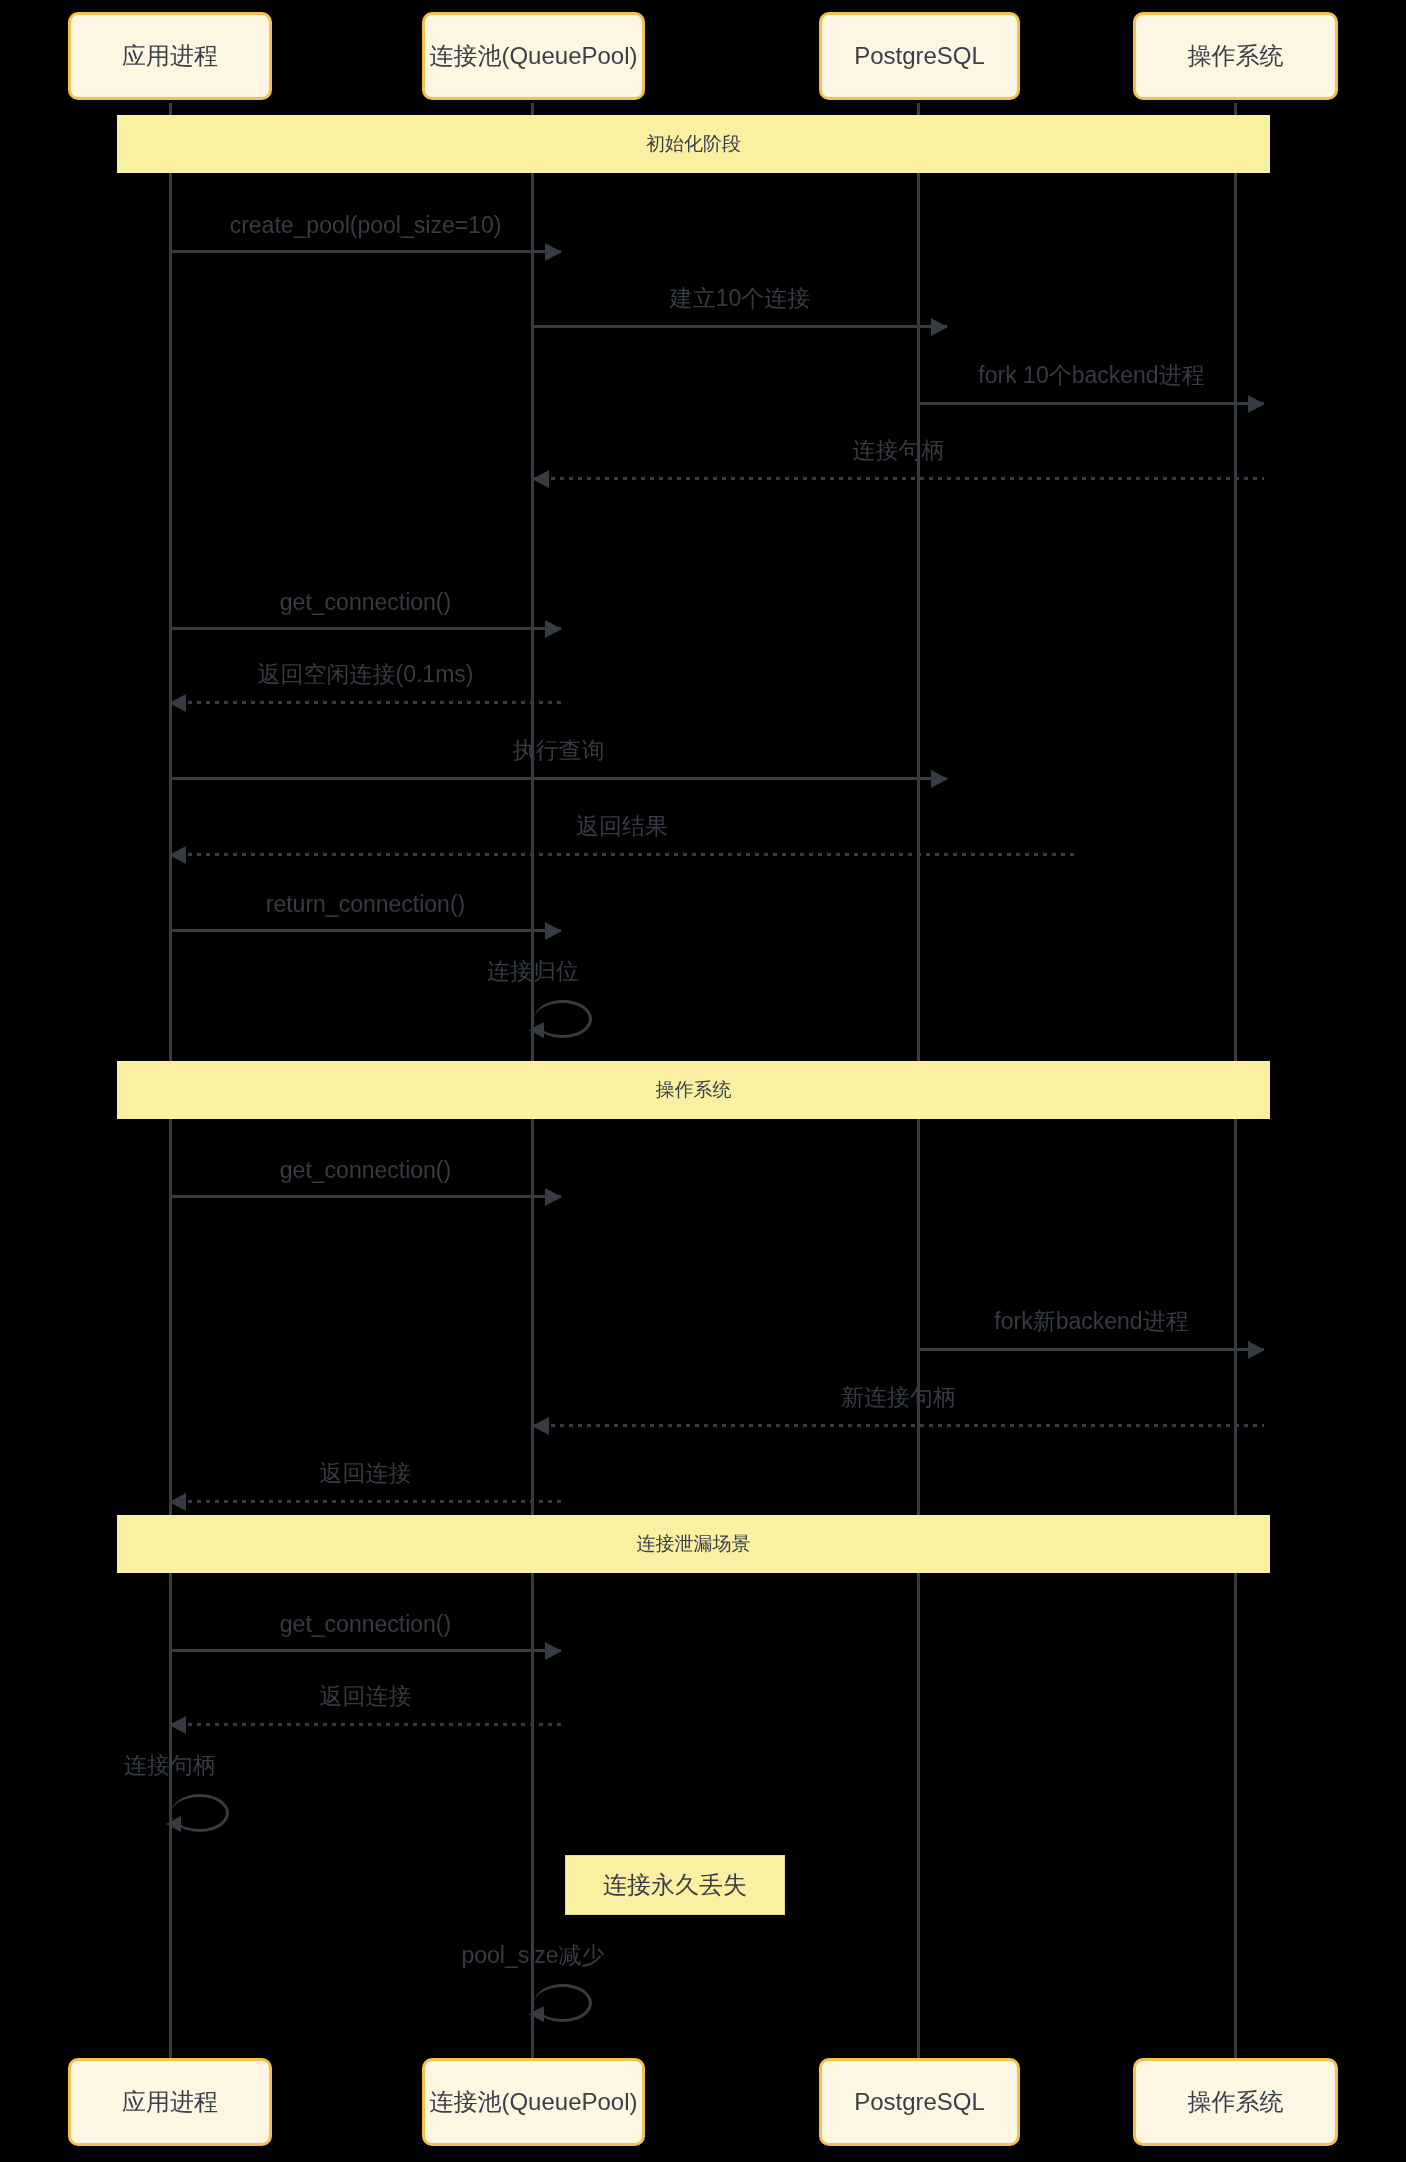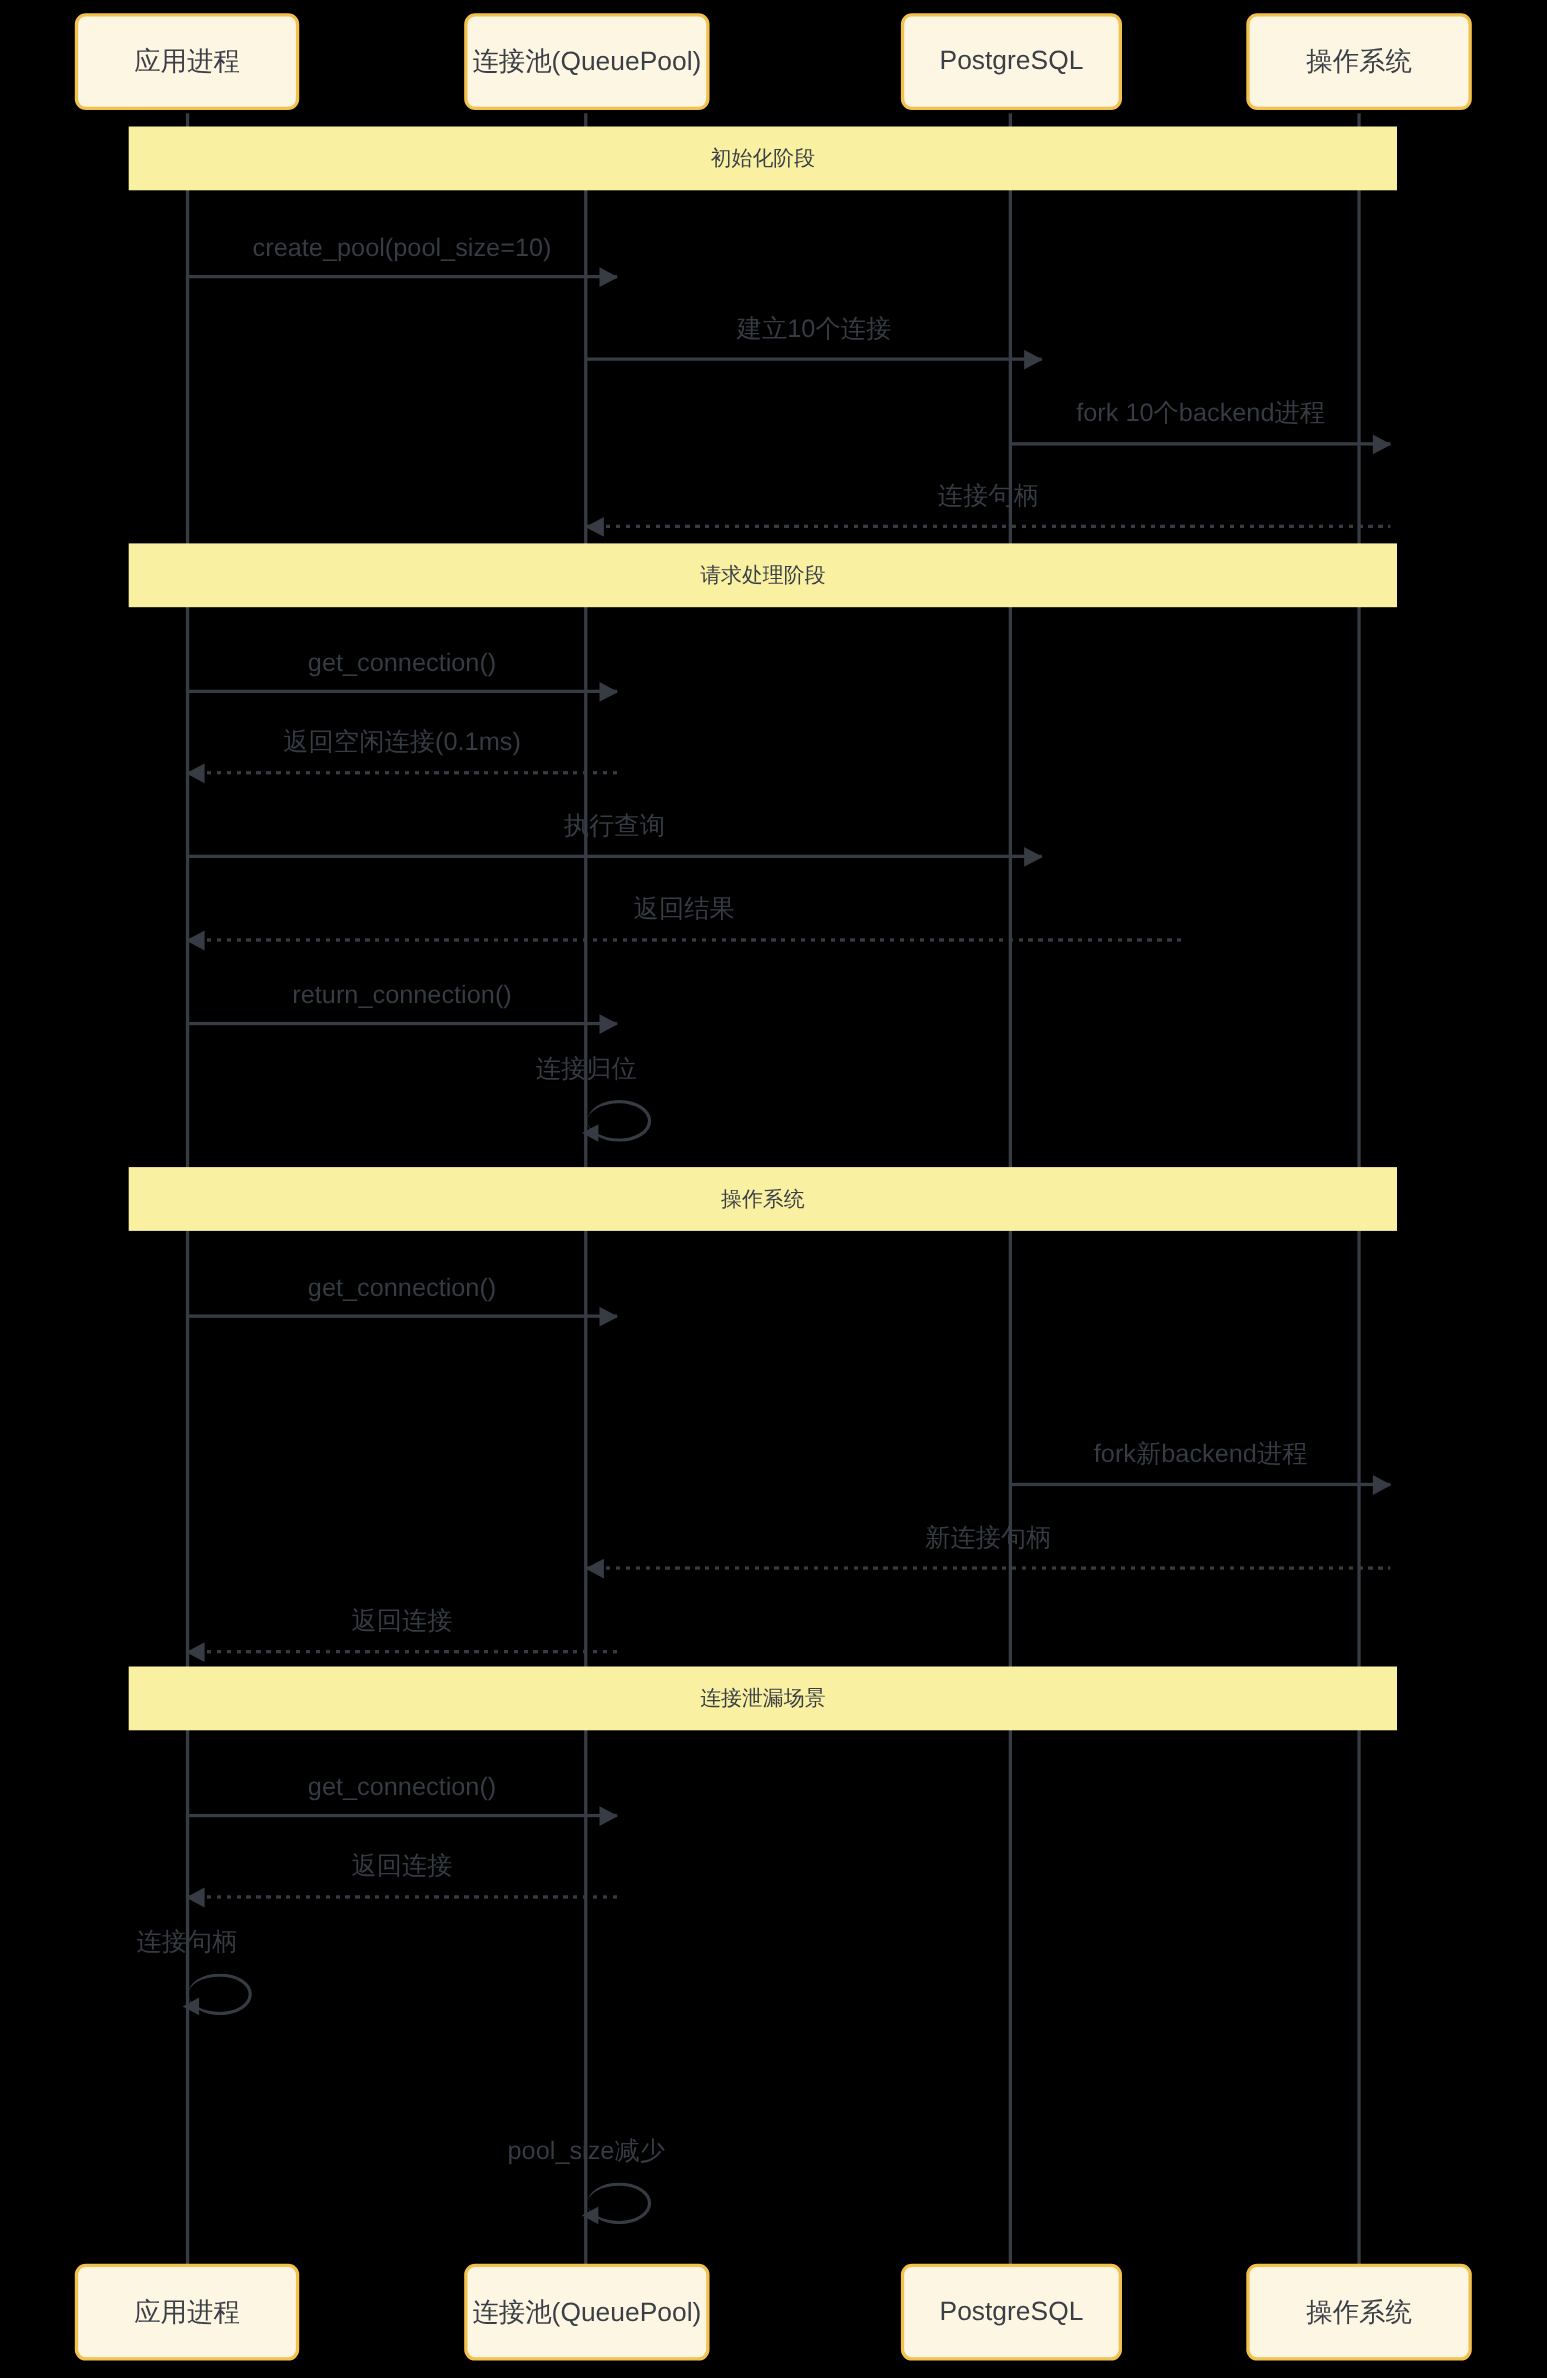--- a/index.html
+++ b/index.html
@@ -93,23 +93,20 @@
 <div id="canvas">
 
   <div class="lifeline" style="left:169px"></div>
   <div class="lifeline" style="left:531px"></div>
   <div class="lifeline" style="left:917px"></div>
   <div class="lifeline" style="left:1234px"></div>
 
   <div class="band" style="top:115px">
       <span>初始化阶段</span>
     </div>
-  <div class="band" style="top:494px">
-      <span>请求处理阶段</span>
-    </div>
   <div class="band" style="top:1061px">
       <span>操作系统</span>
     </div>
   <div class="band" style="top:1515px">
       <span>连接泄漏场景</span>
     </div>
 
   <div class="msg" style="left:170px;top:201px;width:363px">
     <div class="msg-label">create_pool(pool_size=10)</div>
     <div class="msg-line"></div>
@@ -191,20 +188,23 @@
   <div class="msg" style="left:170px;top:1674px;width:363px">
     <div class="msg-label">返回连接</div>
     <div class="msg-line dashed"></div>
     <div class="head-l"></div>
   </div>
   <div class="self-msg" style="left:60px;top:1750px">
     <div class="self-label">连接句柄</div>
     <div class="loop"></div>
     <div class="loop-head"></div>
   </div>
+  <div class="note" style="left:565px;top:1855px;width:220px;height:60px">
+    <span>连接永久丢失</span>
+  </div>
   <div class="self-msg" style="left:423px;top:1940px">
     <div class="self-label">pool_size减少</div>
     <div class="loop"></div>
     <div class="loop-head"></div>
   </div>
 
   <div class="actor" style="left:68px;top:12px;width:204px">
       <span>应用进程</span>
     </div>
   <div class="actor" style="left:422px;top:12px;width:223px">

